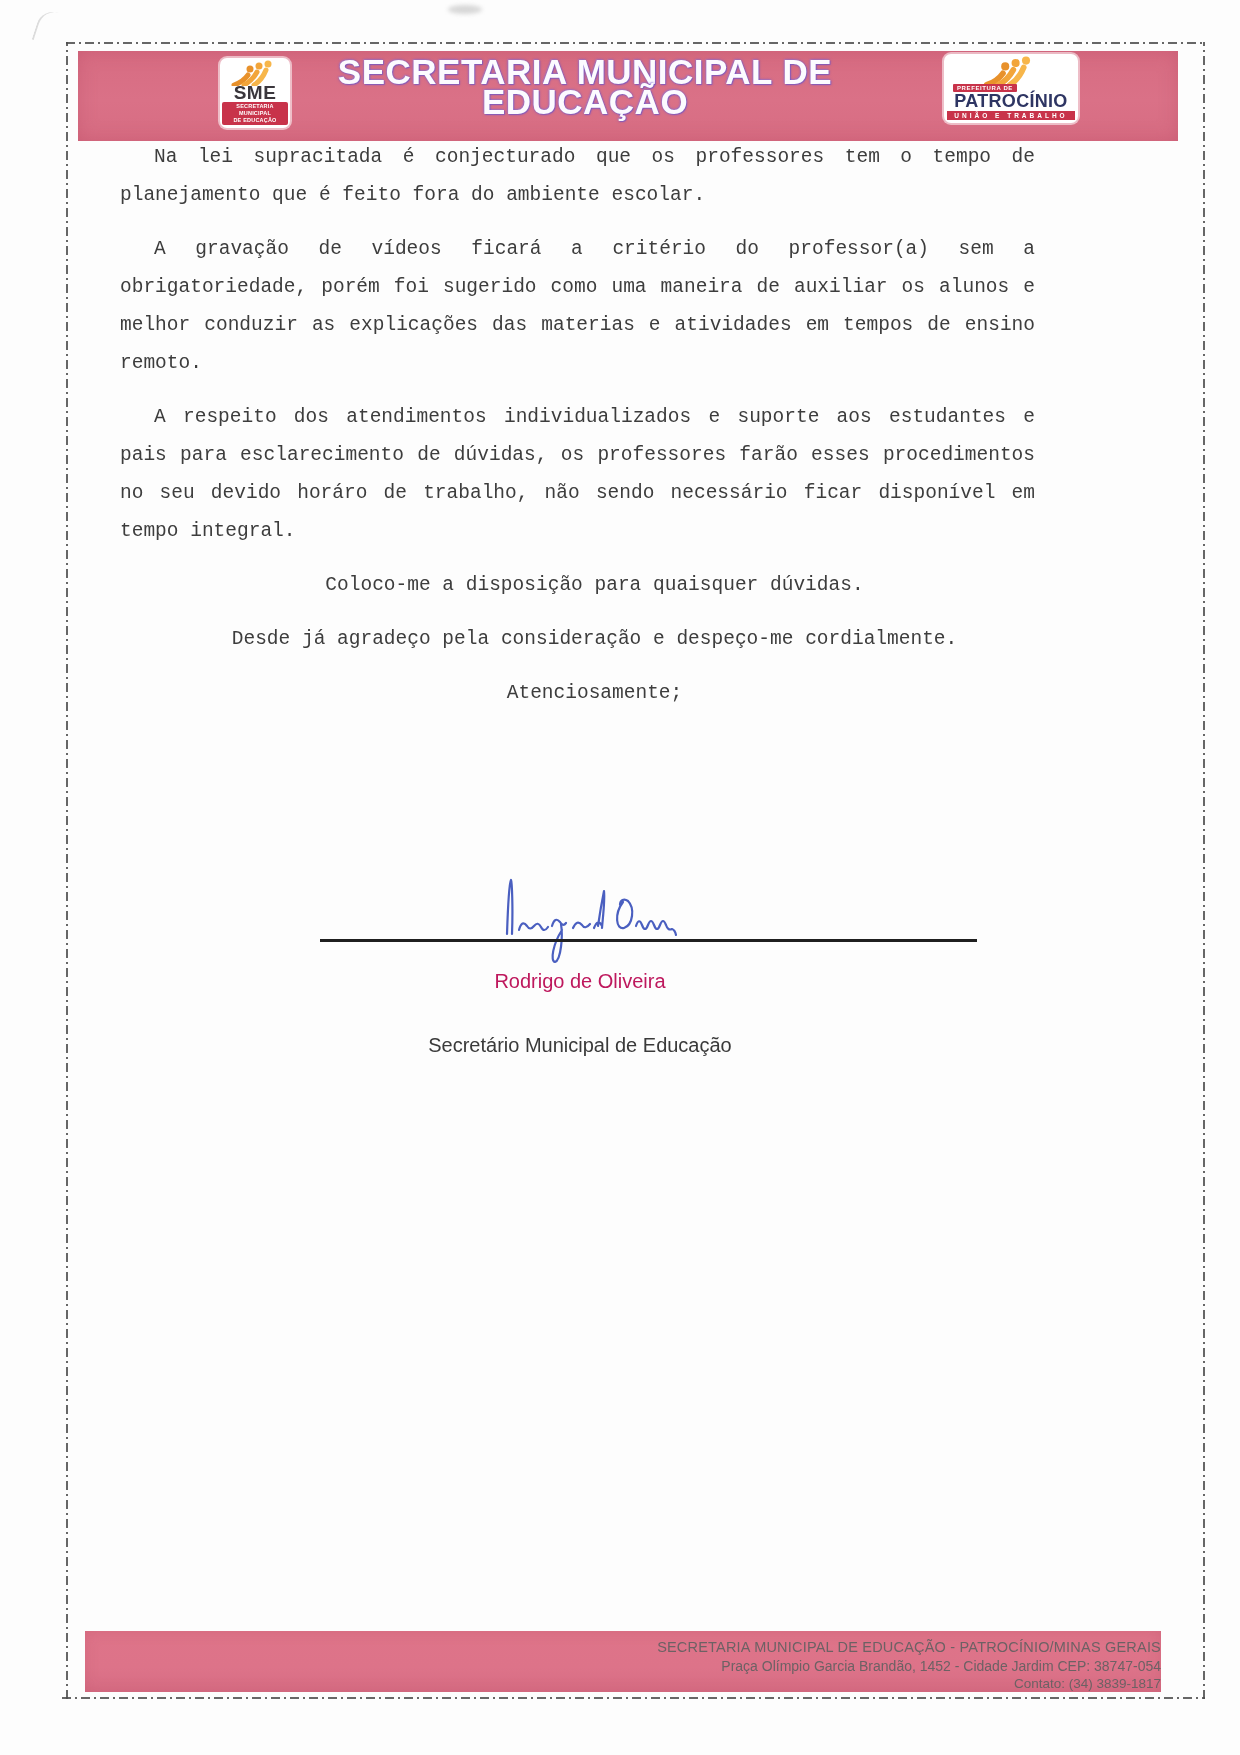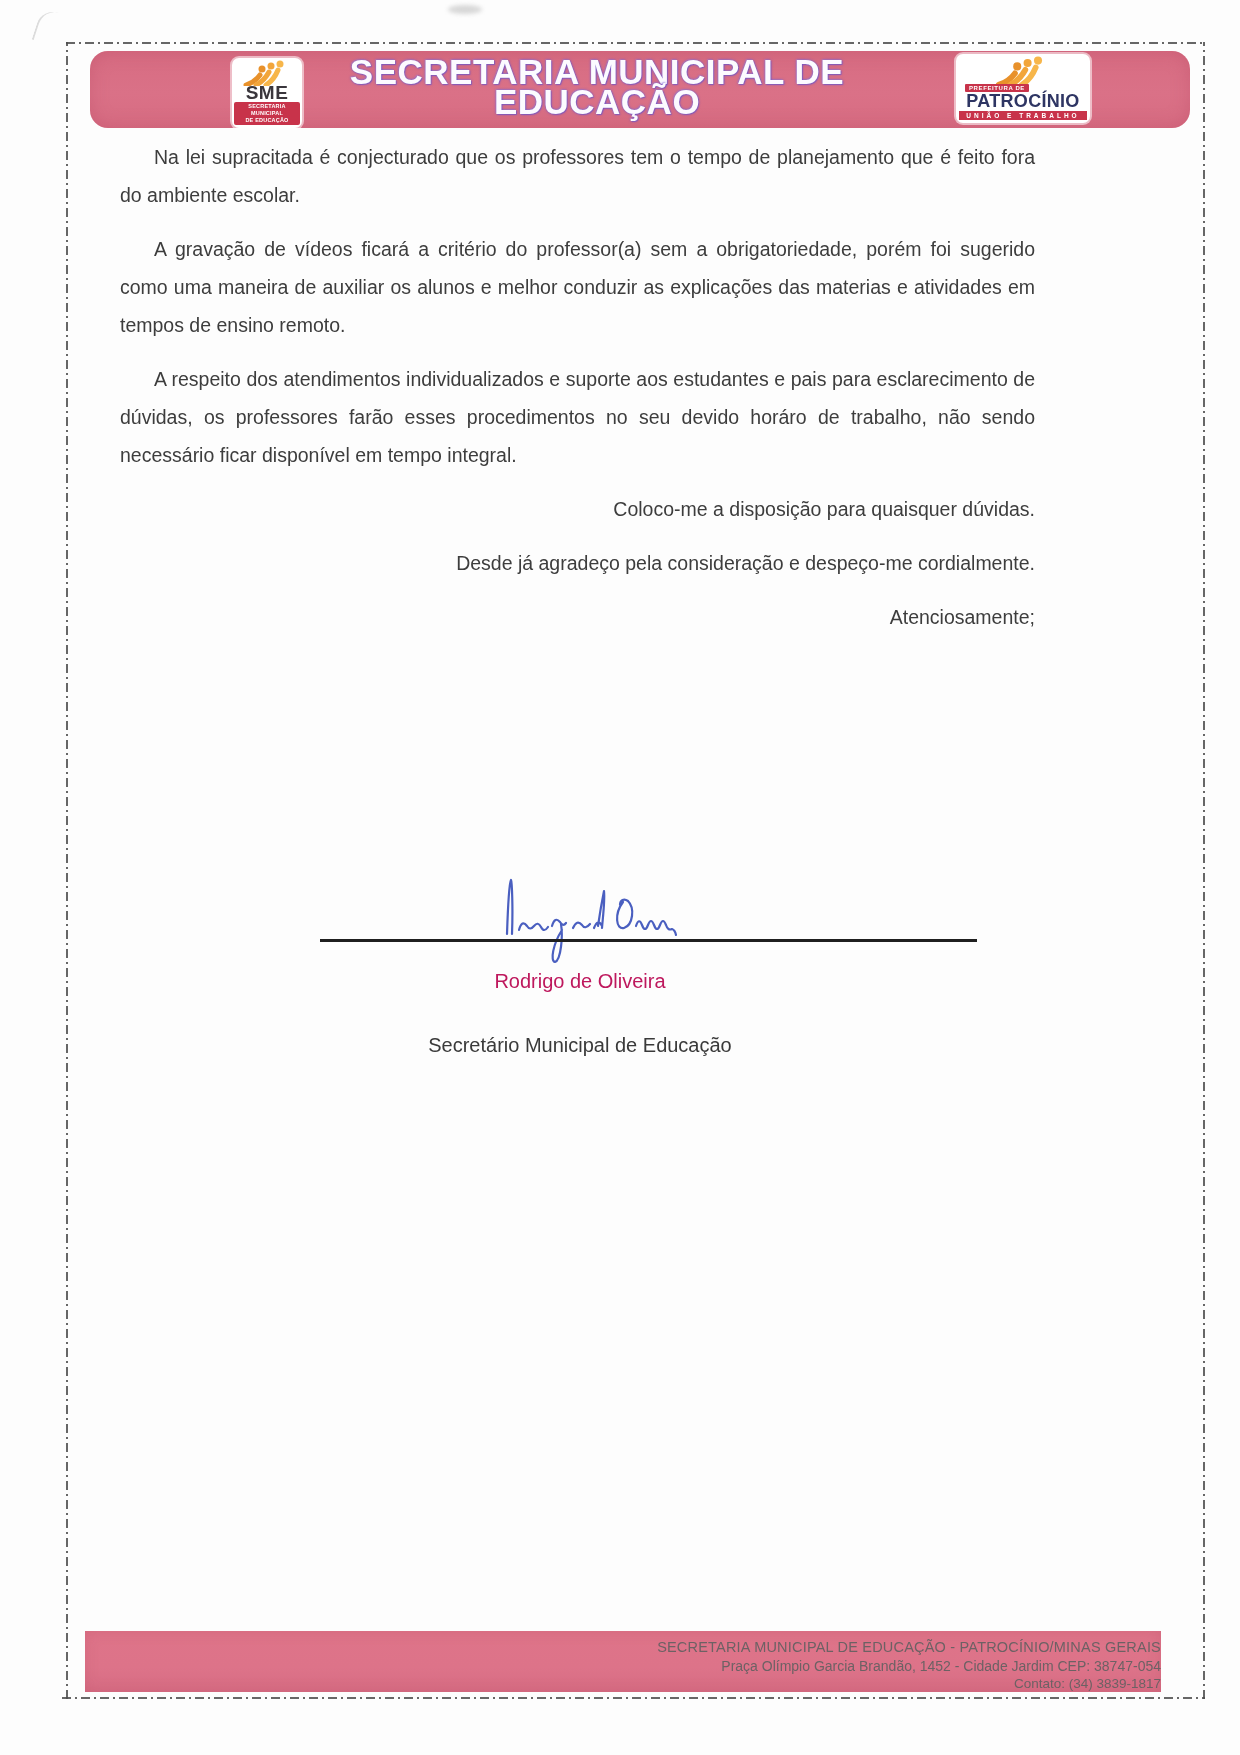--- a/index.html
+++ b/index.html
@@ -21,23 +21,23 @@
   .border-left{left:66px;top:42px;height:1657px;}
   .border-right{left:1203px;top:42px;height:1657px;}
 
   
   .artifact-arc{position:absolute;left:36px;top:12px;width:34px;height:34px;
     border:0;border-left:2px solid #c7c7c7;border-radius:50% 0 0 0;transform:rotate(18deg);opacity:.6;}
   .artifact-smudge{position:absolute;left:448px;top:5px;width:34px;height:9px;
     background:#b9b9b9;border-radius:50%;filter:blur(2px);opacity:.55;}
 
   
-  .header-band{position:absolute;left:90px;top:51px;width:1100px;height:77px;
+  .header-band{position:absolute;left:78px;top:51px;width:1100px;height:90px;
     background:linear-gradient(180deg,var(--banner-pink,#d76c82) 0%, #da7187 55%, var(--banner-pink,#d76c82) 100%);
-    box-shadow:inset 0 0 18px rgba(180,70,95,.35);border-radius:18px;}
+    box-shadow:inset 0 0 18px rgba(180,70,95,.35);}
   .band-title{position:absolute;left:150px;top:6px;width:714px;text-align:center;
     color:#fcfbff;font-weight:bold;font-size:35px;line-height:30px;letter-spacing:.5px;
     text-shadow:0 0 3px rgba(104,84,205,.85),1px 1px 1px rgba(104,84,205,.6),-1px -1px 1px rgba(160,140,230,.4);}
 
   .logo-card{position:absolute;background:#fff;border-radius:7px;
     display:flex;flex-direction:column;align-items:center;
     box-shadow:0 0 0 2px rgba(255,255,255,.55);}
   .sme-logo{left:142px;top:7px;width:66px;padding:2px 2px 3px;}
   .sme-acronym{font-size:19px;font-weight:800;letter-spacing:.5px;color:#3a363c;line-height:17px;margin-top:-2px;}
   .sme-ribbon{background:var(--logo-red,#c8334a);color:#fff;font-size:5.5px;font-weight:bold;
@@ -47,23 +47,23 @@
     font-size:6px;font-weight:bold;letter-spacing:.6px;padding:1px 4px;border-radius:1px;margin-top:-2px;}
   .pat-name{font-size:18px;font-weight:800;letter-spacing:.3px;color:var(--logo-navy,#2e3563);line-height:18px;
     text-shadow:-1px -1px 0 #fff,1px -1px 0 #fff,-1px 1px 0 #fff,1px 1px 0 #fff;}
   .pat-motto{background:var(--logo-red,#c8334a);color:#fff;font-size:6.5px;font-weight:bold;
     letter-spacing:3px;text-align:center;padding:1px 2px;margin-top:1px;align-self:stretch;}
 
   .people-svg{display:block;}
 
   
   .letter-body{position:absolute;left:120px;top:138px;width:915px;
-    font-size:19.5px;line-height:38px;text-align:justify;color:#3d3d3d;}
+    font-size:19.5px;line-height:38px;text-align:justify;color:#3d3d3d;font-family:Liberation Mono, monospace;}
   .letter-body p{margin:0 0 16px;text-indent:34px;}
-  .letter-body p.short{text-align:right;}
+  .letter-body p.short{text-align:center;}
   .letter-body p.closing{margin-top:2px;}
 
   
   .signature-svg{position:absolute;left:495px;top:870px;}
   .signature-rule{position:absolute;left:320px;top:939px;width:657px;height:3px;background:#1f1f1f;}
   .signatory-name{position:absolute;left:380px;top:970px;width:400px;text-align:center;font-size:20px;color:#be185d;}
   .signatory-role{position:absolute;left:330px;top:1026px;width:500px;text-align:center;font-size:20px;color:#3a3a3a;margin-top:8px;}
 
   
   .footer-band{position:absolute;left:85px;top:1631px;width:1076px;height:61px;

